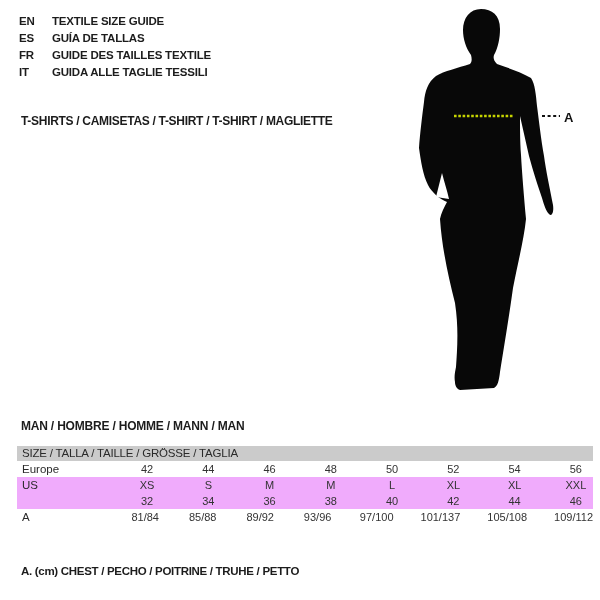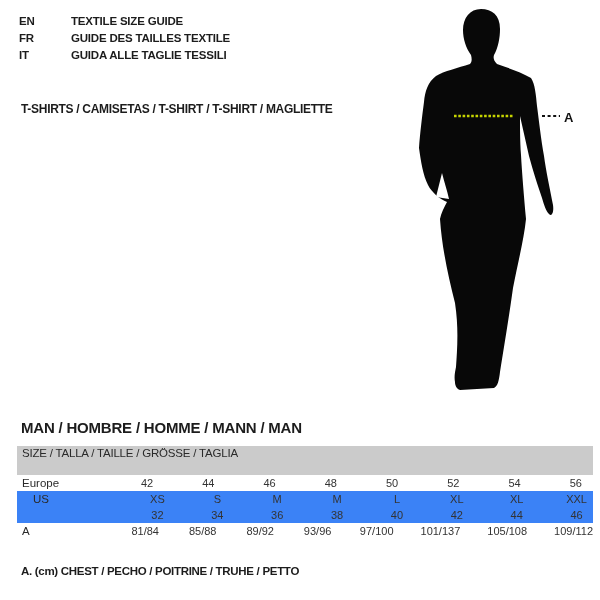--- a/index.html
+++ b/index.html
@@ -3,53 +3,57 @@
 <meta charset="utf-8">
 <style>
   html,body{margin:0;padding:0;background:#fff;}
   .page{position:relative;width:600px;height:600px;background:#ffffff;overflow:hidden;
         font-family:"Liberation Sans",sans-serif;color:#1c1c1c;}
 
   
   .lang-list{position:absolute;left:19px;top:13px;}
   .lang-row{display:flex;height:17px;line-height:17px;}
   .lang-code{width:33px;font-size:11.5px;font-weight:bold;letter-spacing:-0.2px;}
-  .lang-title{font-size:11.5px;font-weight:bold;letter-spacing:-0.2px;margin-left:19px;}
+  .lang-title{font-size:11.5px;font-weight:bold;letter-spacing:-0.2px;}
 
   
-  .categories{position:absolute;left:21px;top:100px;}
+  .categories{position:absolute;left:21px;top:112px;}
   .cat-line{font-size:12px;font-weight:bold;letter-spacing:-0.3px;height:18px;line-height:18px;}
 
   
   .figure{position:absolute;left:378px;top:5px;width:200px;height:390px;}
 
   
-  .gender{position:absolute;left:21px;top:419px;font-size:15px;font-weight:bold;letter-spacing:-0.2px;}
+  .gender{position:absolute;left:21px;top:419px;font-size:12px;font-weight:bold;letter-spacing:-0.2px;}
 
   
   .size-table{position:absolute;left:17px;top:446px;width:576px;font-size:11px;color:#333;}
-  .thead{height:29px;line-height:15px;background:#cbcbcb;color:#2a2a2a;
+  .thead{height:15px;line-height:15px;background:#cbcbcb;color:#2a2a2a;
          font-size:11.5px;letter-spacing:-0.2px;padding-left:5px;box-sizing:border-box;}
   .tr{display:grid;grid-template-columns:86px repeat(8,1fr);height:16px;line-height:16px;gap:27px;}
-  .tr.stripe{background:#3b82f6;padding-left:11px;}
+  .tr.stripe{background:#f0abfc;}
   .tl{text-align:left;padding-left:5px;font-size:11.5px;color:#2a2a2a;}
   .td{text-align:center;}
 
   
   .footnote{position:absolute;left:21px;top:547px;font-size:11.5px;font-weight:bold;letter-spacing:-0.3px;margin-top:18px;}
 </style>
 </head>
 <body>
 
 <div class="page">
 
   <div class="lang-list">
     <div class="lang-row">
       <span class="lang-code">EN</span>
       <span class="lang-title">TEXTILE SIZE GUIDE</span>
+    </div>
+    <div class="lang-row">
+      <span class="lang-code">ES</span>
+      <span class="lang-title">GUÍA DE TALLAS</span>
     </div>
     <div class="lang-row">
       <span class="lang-code">FR</span>
       <span class="lang-title">GUIDE DES TAILLES TEXTILE</span>
     </div>
     <div class="lang-row">
       <span class="lang-code">IT</span>
       <span class="lang-title">GUIDA ALLE TAGLIE TESSILI</span>
     </div>
   </div>

